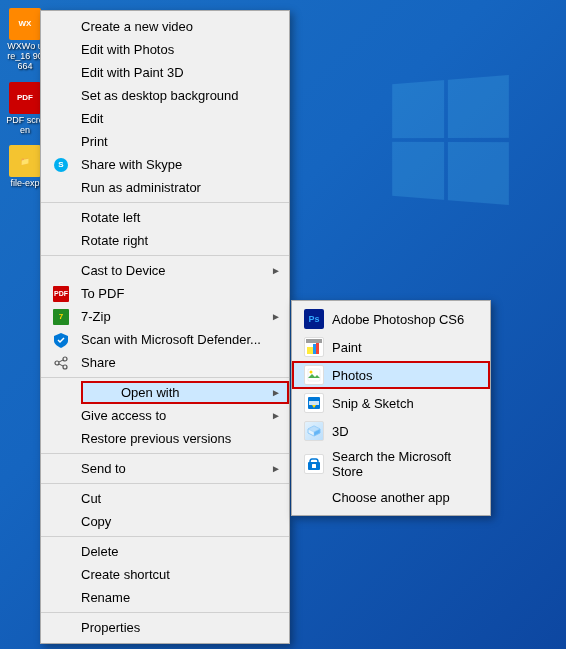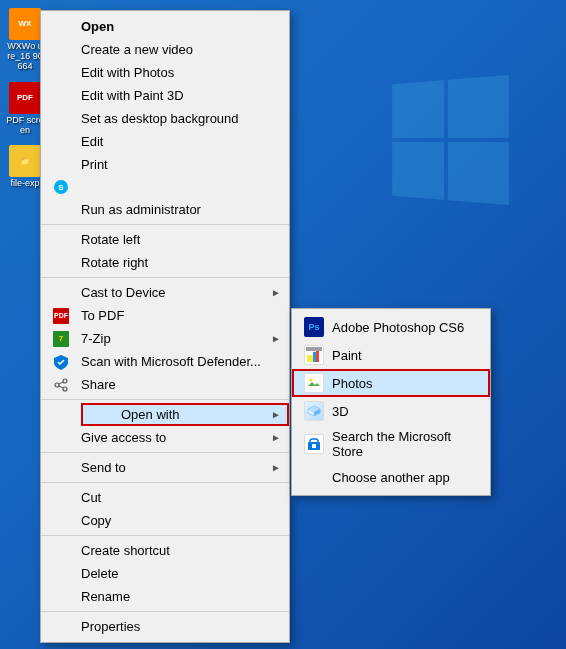--- a/index.html
+++ b/index.html
@@ -125,21 +125,21 @@
     .menu-separator {
       height: 1px;
       background: #d0d0d0;
       margin: 3px 0;
     }
 
     
     .submenu-openwith {
       position: absolute;
       left: 291px;
-      top: 308px;
+      top: 300px;
       width: 200px;
       background: #f0f0f0;
       border: 1px solid #ababab;
       box-shadow: 3px 3px 8px rgba(0,0,0,0.35);
       z-index: 101;
       padding: 4px 0;
     }
 
     .submenu-item {
       display: flex;
@@ -208,23 +208,20 @@
     <div class="desktop-icon">
       <div class="icon-img" style="background:#f4c430;border-radius:2px;display:flex;align-items:center;justify-content:center;">
         <span style="color:white;font-size:8px;font-weight:bold;">📁</span>
       </div>
       <div class="icon-label">file-exp</div>
     </div>
   </div>
 
   <div class="context-menu">
 
-    <div class="menu-item" style="font-weight:bold;">
-      <span>Open</span>
-    </div>
     <div class="menu-item">
       <span>Create a new video</span>
     </div>
     <div class="menu-item">
       <span>Edit with Photos</span>
     </div>
     <div class="menu-item">
       <span>Edit with Paint 3D</span>
     </div>
     <div class="menu-item">
@@ -235,20 +232,21 @@
     </div>
     <div class="menu-item">
       <span>Print</span>
     </div>
     <div class="menu-item">
       <span class="item-icon">
         <div class="skype-dot">
           <span style="color:white;font-size:8px;font-weight:bold;">S</span>
         </div>
       </span>
+      <span>Share with Skype</span>
     </div>
     <div class="menu-item">
       <span>Run as administrator</span>
     </div>
 
     <div class="menu-separator"></div>
 
     <div class="menu-item">
       <span>Rotate left</span>
     </div>
@@ -300,44 +298,47 @@
     <div class="menu-separator"></div>
 
     <div class="menu-item highlighted has-outline" style="outline: 2px solid #c00; outline-offset: -2px; margin-left: 40px;">
       <span>Open with</span>
       <span class="arrow">►</span>
     </div>
     <div class="menu-item">
       <span>Give access to</span>
       <span class="arrow">►</span>
     </div>
+    <div class="menu-item">
+      <span>Restore previous versions</span>
+    </div>
 
     <div class="menu-separator"></div>
 
     <div class="menu-item">
       <span>Send to</span>
       <span class="arrow">►</span>
     </div>
 
     <div class="menu-separator"></div>
 
     <div class="menu-item">
       <span>Cut</span>
     </div>
     <div class="menu-item">
       <span>Copy</span>
     </div>
 
     <div class="menu-separator"></div>
 
     <div class="menu-item">
+      <span>Delete</span>
+    </div>
+    <div class="menu-item">
       <span>Create shortcut</span>
-    </div>
-    <div class="menu-item">
-      <span>Delete</span>
     </div>
     <div class="menu-item">
       <span>Rename</span>
     </div>
 
     <div class="menu-separator"></div>
 
     <div class="menu-item">
       <span>Properties</span>
     </div>
@@ -365,20 +366,30 @@
       <div class="sub-icon" style="background:white; border:1px solid #ddd; border-radius:2px; display:flex; align-items:center; justify-content:center;">
         <svg width="14" height="14" viewBox="0 0 14 14">
           <rect x="1" y="1" width="12" height="12" rx="1" fill="#fff" stroke="#ddd" stroke-width="0.5"></rect>
           <circle cx="4" cy="4" r="1.5" fill="#ffd600"></circle>
           <path d="M1 10 L5 6 L8 9 L10 7 L13 10 Z" fill="#4caf50"></path>
         </svg>
       </div>
       <span>Photos</span>
     </div>
     <div class="submenu-item">
+      <div class="sub-icon icon-snip" style="display:flex;align-items:center;justify-content:center;">
+        <svg width="14" height="14" viewBox="0 0 14 14">
+          <rect x="1" y="1" width="12" height="12" rx="1" fill="#0078d7"></rect>
+          <rect x="2" y="5" width="10" height="4" fill="white" opacity="0.8"></rect>
+          <polygon points="5,9 7,12 9,9" fill="#ffd700"></polygon>
+        </svg>
+      </div>
+      <span>Snip &amp; Sketch</span>
+    </div>
+    <div class="submenu-item">
       <div class="sub-icon icon-3d" style="display:flex;align-items:center;justify-content:center;">
         <svg width="14" height="14" viewBox="0 0 14 14">
           <polygon points="7,2 13,5 13,9 7,12 1,9 1,5" fill="#e3f2fd" stroke="#90caf9" stroke-width="1"></polygon>
           <polygon points="7,2 13,5 7,8 1,5" fill="#bbdefb" stroke="#90caf9" stroke-width="0.5"></polygon>
           <polygon points="7,8 13,5 13,9 7,12" fill="#64b5f6" stroke="#90caf9" stroke-width="0.5"></polygon>
         </svg>
       </div>
       <span>3D</span>
     </div>
     <div class="submenu-item">

